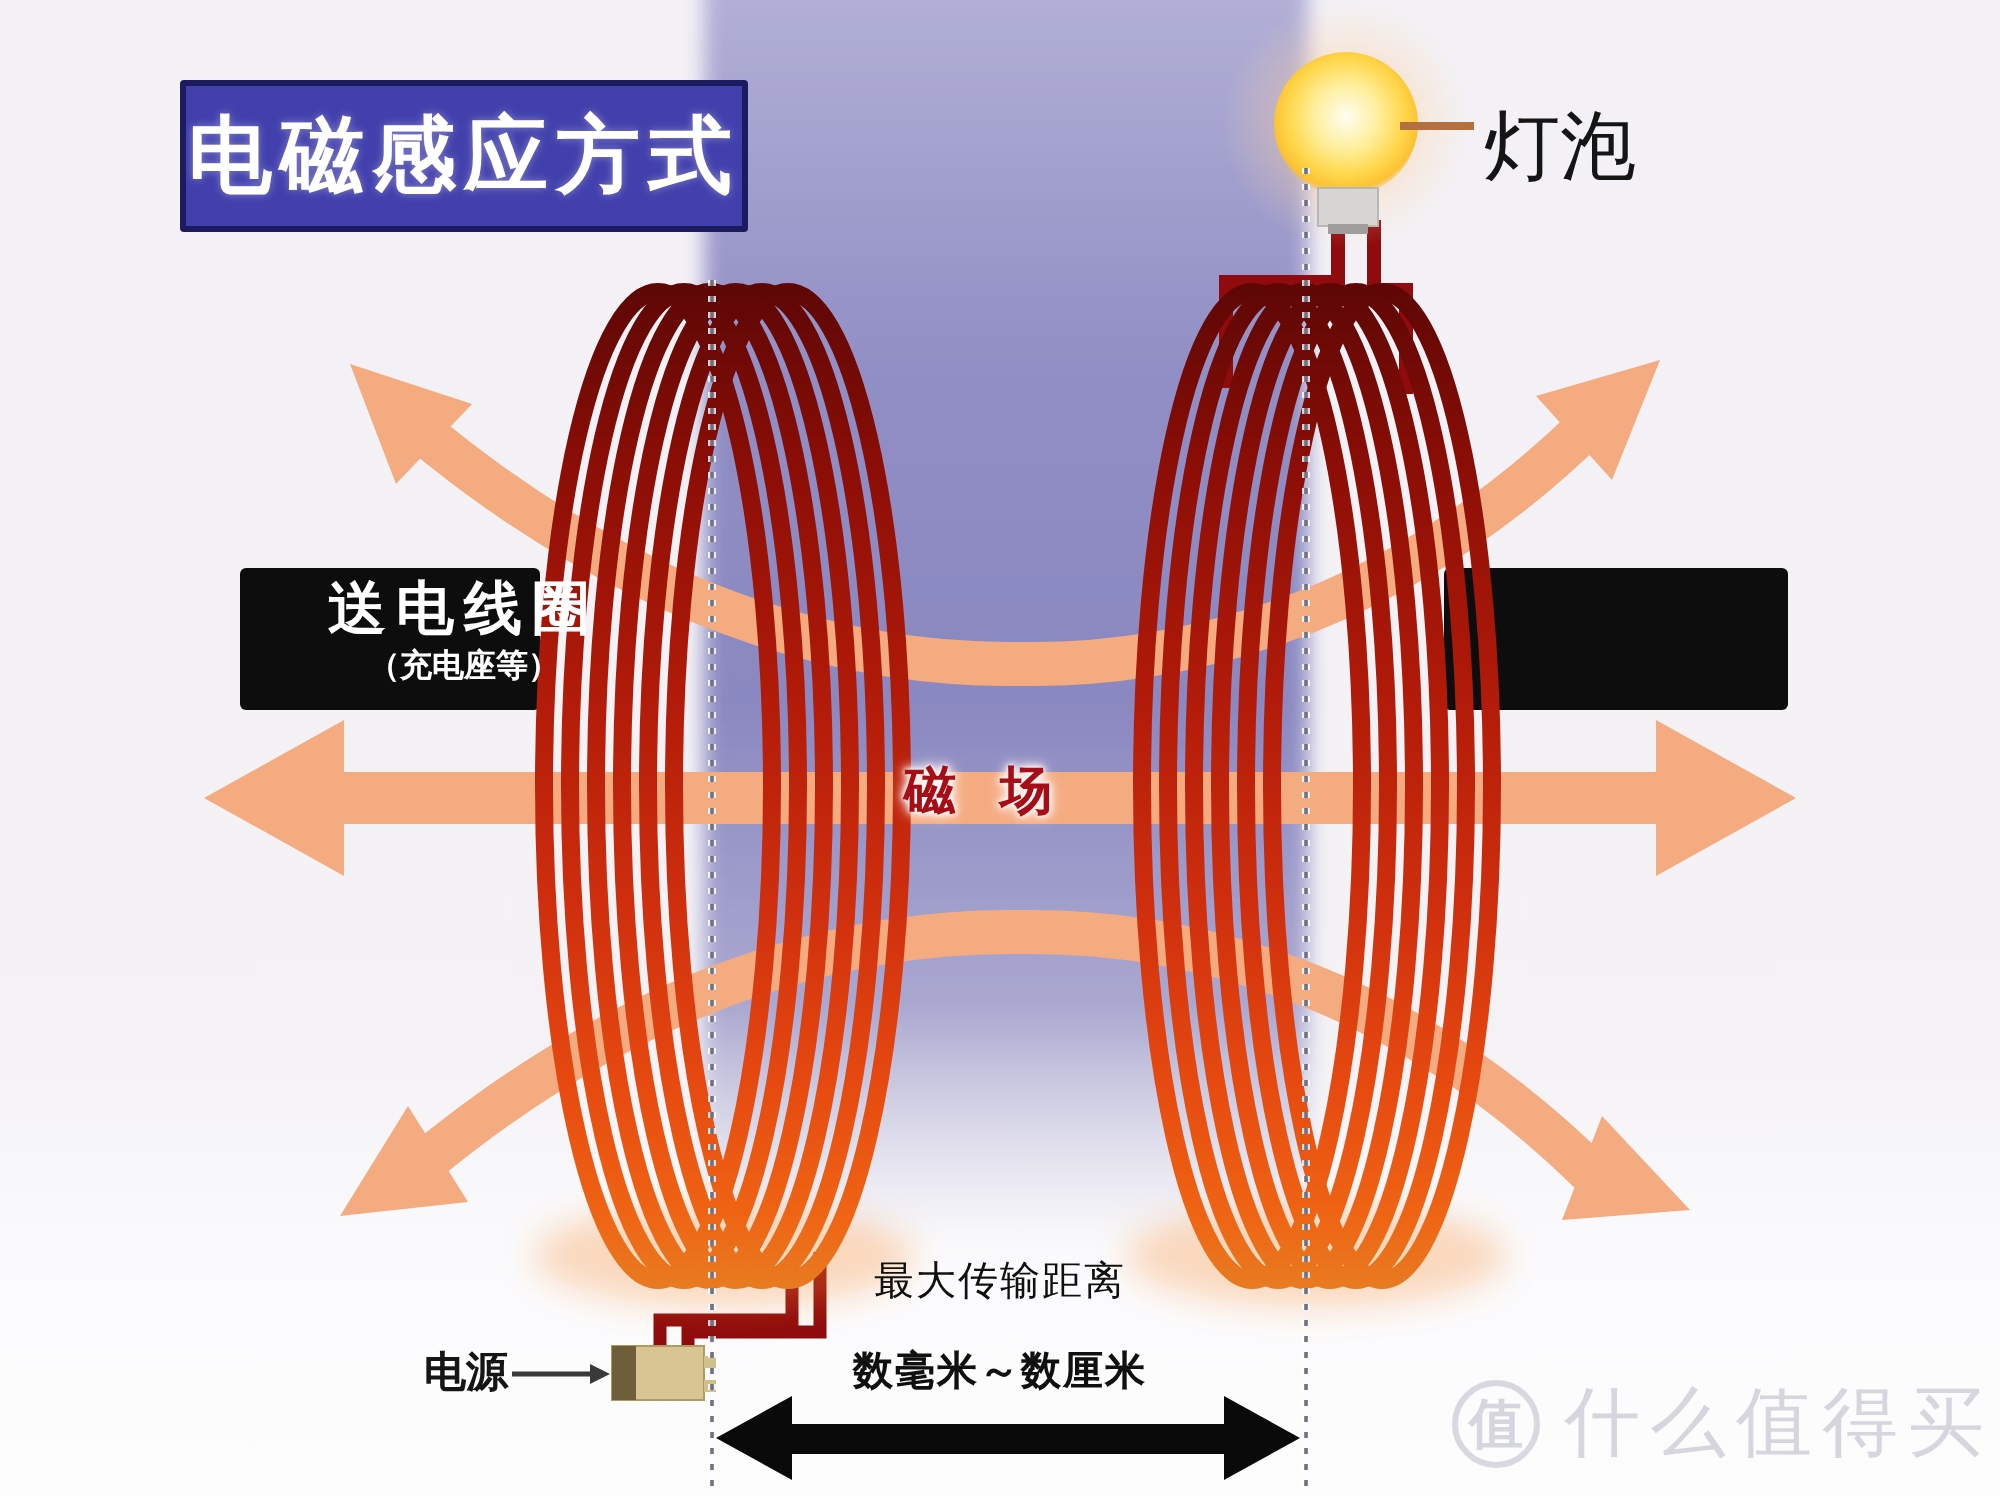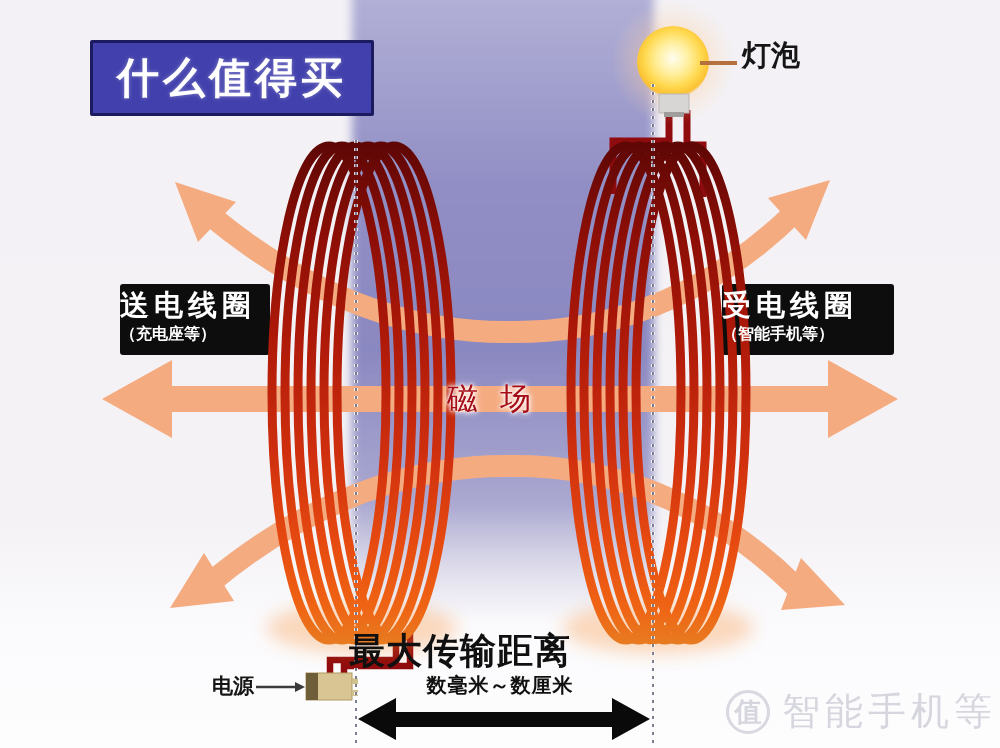--- a/index.html
+++ b/index.html
@@ -11,35 +11,35 @@
   .stage svg{position:absolute;left:0;top:0;z-index:1;}
   .txt{position:absolute;z-index:2;}
 
   .title-box{
     left:90px;top:40px;width:284px;height:76px;
     background:#4240ac;border:3px solid #1d1b60;border-radius:2px;
     box-sizing:border-box;display:flex;align-items:center;justify-content:center;
     color:#ffffff;font-size:42px;font-weight:bold;letter-spacing:4px;
     text-shadow:0 0 4px rgba(255,255,255,.35);
   }
-  .bulb-label{left:742px;top:36px;font-size:29px;font-weight:bold;color:#151515;}
-
-  .coil-label{color:#fff;}
+  .bulb-label{left:742px;top:48px;font-size:38px;font-weight:normal;color:#151515;}
+
+  .coil-label{color:#fff;text-align:center;padding-left:37px;}
   .coil-label .l1{font-size:29px;font-weight:bold;letter-spacing:5px;line-height:32px;}
   .coil-label .l2{font-size:16px;font-weight:bold;letter-spacing:0px;line-height:26px;}
   .coil-label.left{left:120px;top:289px;width:150px;}
   .coil-label.right{left:722px;top:289px;width:172px;}
 
   .field-label{
     left:500px;top:378px;transform:translateX(-50%);
-    font-size:31px;font-weight:normal;color:#a60d16;letter-spacing:22px;white-space:nowrap;
+    font-size:26px;font-weight:bold;color:#a60d16;letter-spacing:22px;white-space:nowrap;
     text-shadow:0 0 2px #fff,0 0 4px #fff,0 0 6px rgba(255,245,245,.95),0 0 9px rgba(255,230,230,.8);
   }
-  .dist-caption{left:460px;top:627px;transform:translateX(-50%);
-    font-size:36px;font-weight:bold;color:#101010;letter-spacing:1px;white-space:nowrap;}
+  .dist-caption{left:500px;top:627px;transform:translateX(-50%);
+    font-size:20px;font-weight:normal;color:#101010;letter-spacing:1px;white-space:nowrap;}
   .dist-range{left:500px;top:672px;transform:translateX(-50%);
     font-size:20px;font-weight:bold;color:#101010;letter-spacing:1px;white-space:nowrap;}
   .power-label{left:212px;top:672px;font-size:21px;font-weight:bold;color:#151515;}
 
   .watermark{left:726px;top:686px;display:flex;align-items:center;gap:12px;color:#d6d6de;}
   .wm-badge{width:44px;height:44px;border:3px solid #d8d8e0;border-radius:50%;
     display:flex;align-items:center;justify-content:center;font-size:27px;font-weight:bold;box-sizing:border-box;}
   .wm-text{font-size:38px;letter-spacing:5px;white-space:nowrap;}
 </style>
 </head>
@@ -171,39 +171,35 @@
   </g>
 
   <g fill="none">
     <line x1="356" y1="140" x2="356" y2="746" stroke="#ffffff" stroke-width="4" stroke-dasharray="3 5" opacity="0.8"></line>
     <line x1="356" y1="140" x2="356" y2="746" stroke="#6f6f85" stroke-width="1.8" stroke-dasharray="3 5"></line>
     <line x1="653" y1="84" x2="653" y2="746" stroke="#ffffff" stroke-width="4" stroke-dasharray="3 5" opacity="0.8"></line>
     <line x1="653" y1="84" x2="653" y2="746" stroke="#6f6f85" stroke-width="1.8" stroke-dasharray="3 5"></line>
   </g>
 </svg>
 
-<div class="txt title-box">什么值得买</div>
+<div class="txt title-box">电磁感应方式</div>
 
 <div class="txt bulb-label">灯泡</div>
 
 <div class="txt coil-label left">
   <div class="l1">送电线圈</div>
   <div class="l2">（充电座等）</div>
 </div>
 
-<div class="txt coil-label right">
-  <div class="l1">受电线圈</div>
-  <div class="l2">（智能手机等）</div>
-</div>
 
 <div class="txt field-label">磁场</div>
 
 <div class="txt dist-caption">最大传输距离</div>
 <div class="txt dist-range">数毫米～数厘米</div>
 
 <div class="txt power-label">电源</div>
 
 <div class="txt watermark">
   <div class="wm-badge">值</div>
-  <div class="wm-text">智能手机等</div>
+  <div class="wm-text">什么值得买</div>
 </div>
 
 </div>
 
 </body></html>

